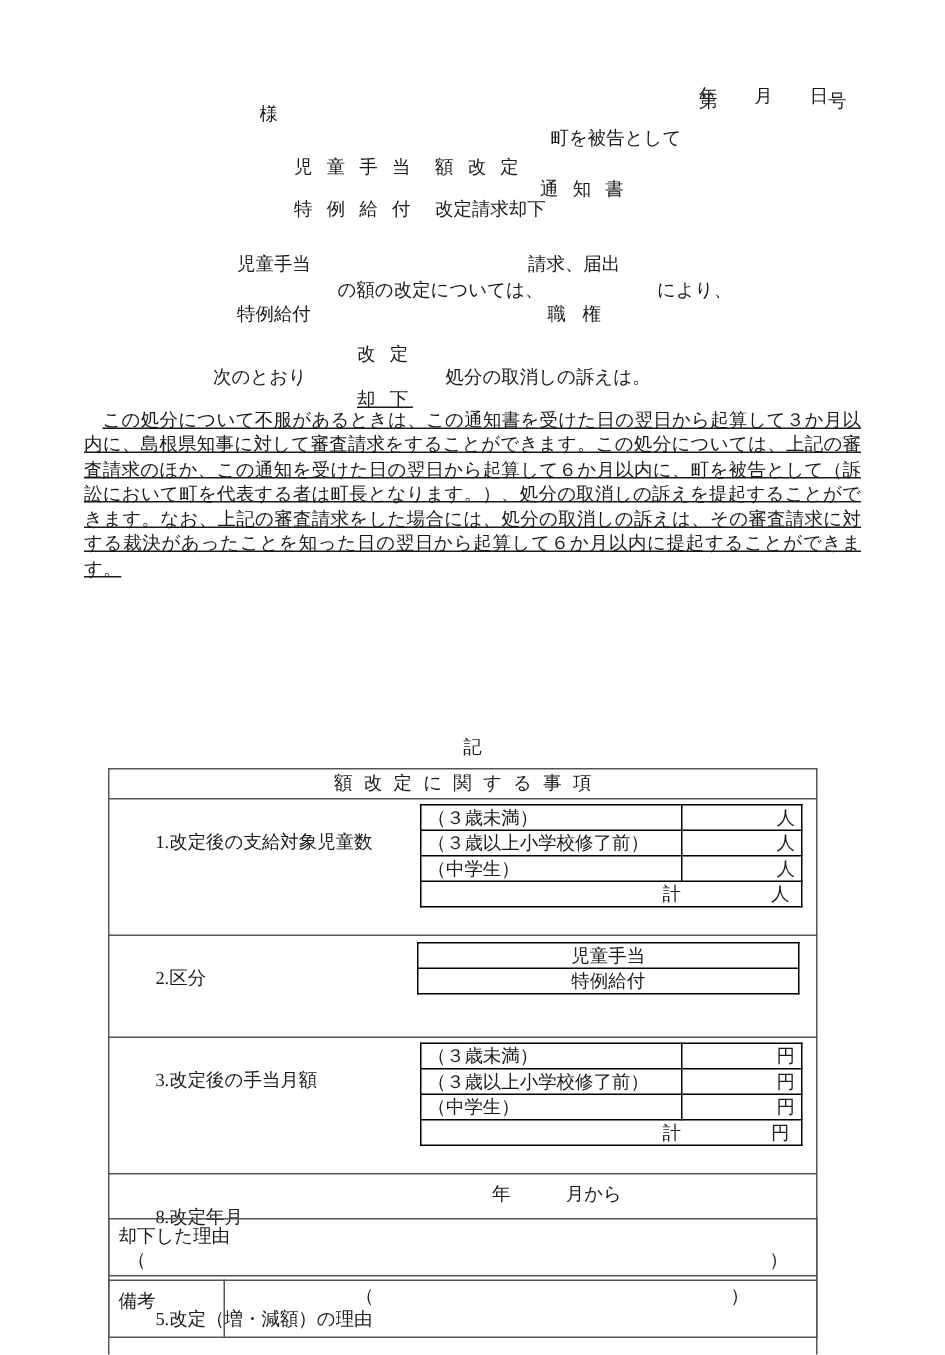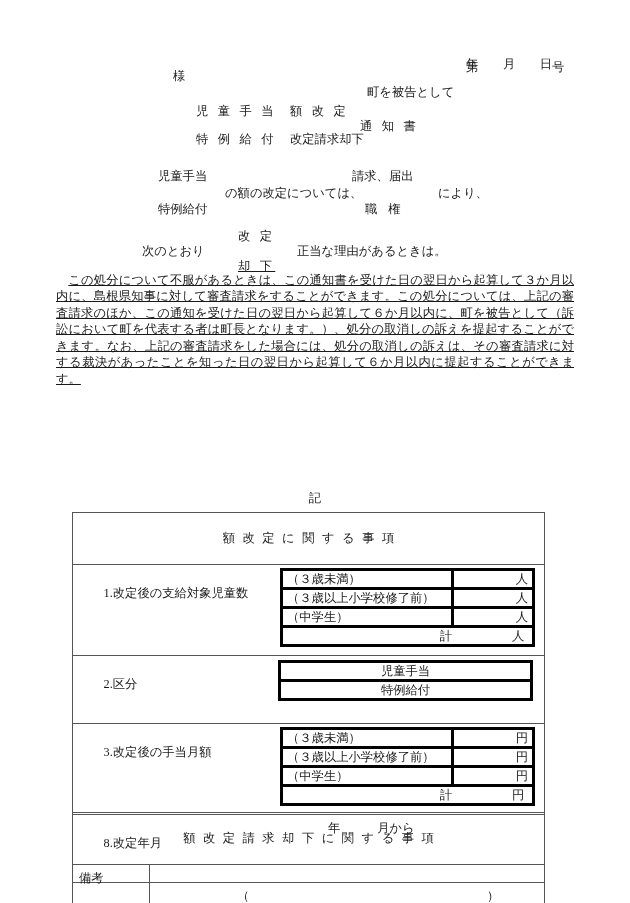--- a/index.html
+++ b/index.html
@@ -91,21 +91,21 @@
     position: absolute;
     left: 72px;
     width: 473px;
     border-collapse: collapse;
     font-size: 12.3px;
     color: #1a1a1a;
   }
   .tbl, .tbl td {
     border: 1px solid #555;
   }
-  .tbl td { padding: 16px; vertical-align: top; }
+  .tbl td { padding: 0; vertical-align: top; }
 
   .section-head {
     text-align: center;
     letter-spacing: 7.5px;
     text-indent: 7.5px;
     height: 19px;
     line-height: 19px;
     font-size: 12.3px;
   }
 
@@ -119,21 +119,21 @@
   .cellwrap { position: relative; }
 
   
   .subbox {
     border: 1px solid #555;
     border-collapse: collapse;
     width: 255px;
     font-size: 12.3px;
   }
   .subbox tr td {
-    border: 3px solid #000000;
+    border: 1px solid #000000;
     height: 16px;
     line-height: 16px;
     padding: 0 4px;
     white-space: pre;
   }
   .subbox .unit { text-align: right; }
   .sub-pos {
     position: absolute;
     left: 207px;
     top: 3px;
@@ -181,21 +181,21 @@
   <div class="abs s-benefit-1">児童手当</div>
   <div class="abs s-benefit-2">特例給付</div>
   <div class="abs s-mid">の額の改定については、</div>
   <div class="abs s-req-1">請求、届出</div>
   <div class="abs s-req-2">職 権</div>
   <div class="abs s-tail">により、</div>
 
   <div class="abs s2-lead">次のとおり</div>
   <div class="abs s2-opt-1">改 定</div>
   <div class="abs s2-opt-2">却 下</div>
-  <div class="abs s2-tail">正当な理由があるときは。</div>
+  <div class="abs s2-tail">処分の取消しの訴えは。</div>
 
   <div class="body-copy">
     <p>この処分について不服があるときは、この通知書を受けた日の翌日から起算して３か月以内に、島根県知事に対して審査請求をすることができます。この処分については、上記の審査請求のほか、この通知を受けた日の翌日から起算して６か月以内に、町を被告として（訴訟において町を代表する者は町長となります。）、処分の取消しの訴えを提起することができます。なお、上記の審査請求をした場合には、処分の取消しの訴えは、その審査請求に対する裁決があったことを知った日の翌日から起算して６か月以内に提起することができます。</p>
   </div>
 
   <div class="abs ki-mark">記</div>
 
   <table class="tbl outer-table">
     <tbody>
         <tr>
@@ -276,22 +276,26 @@
         <span>5.改定（増・減額）の理由</span>
         <span class="inline-paren-open">（</span>
         <span class="inline-paren-close">）</span>
       </td>
     </tr>
   </tbody>
     </table>
 
   <table class="tbl outer-table2">
     <tbody>
-        <tr>
-      <td class="section-head" colspan="2">額改定請求却下に関する事項</td>
+    <tr>
+      <td class="reason-cell" colspan="2">
+        <span class="reason-label">却下した理由</span>
+        <span class="reason-open">（</span>
+        <span class="reason-close">）</span>
+      </td>
     </tr>
     <tr>
       <td class="bikou-label-cell row-label">備考</td>
       <td class="bikou-body-cell"></td>
     </tr>
   </tbody>
     </table>
 
 </div>
 

